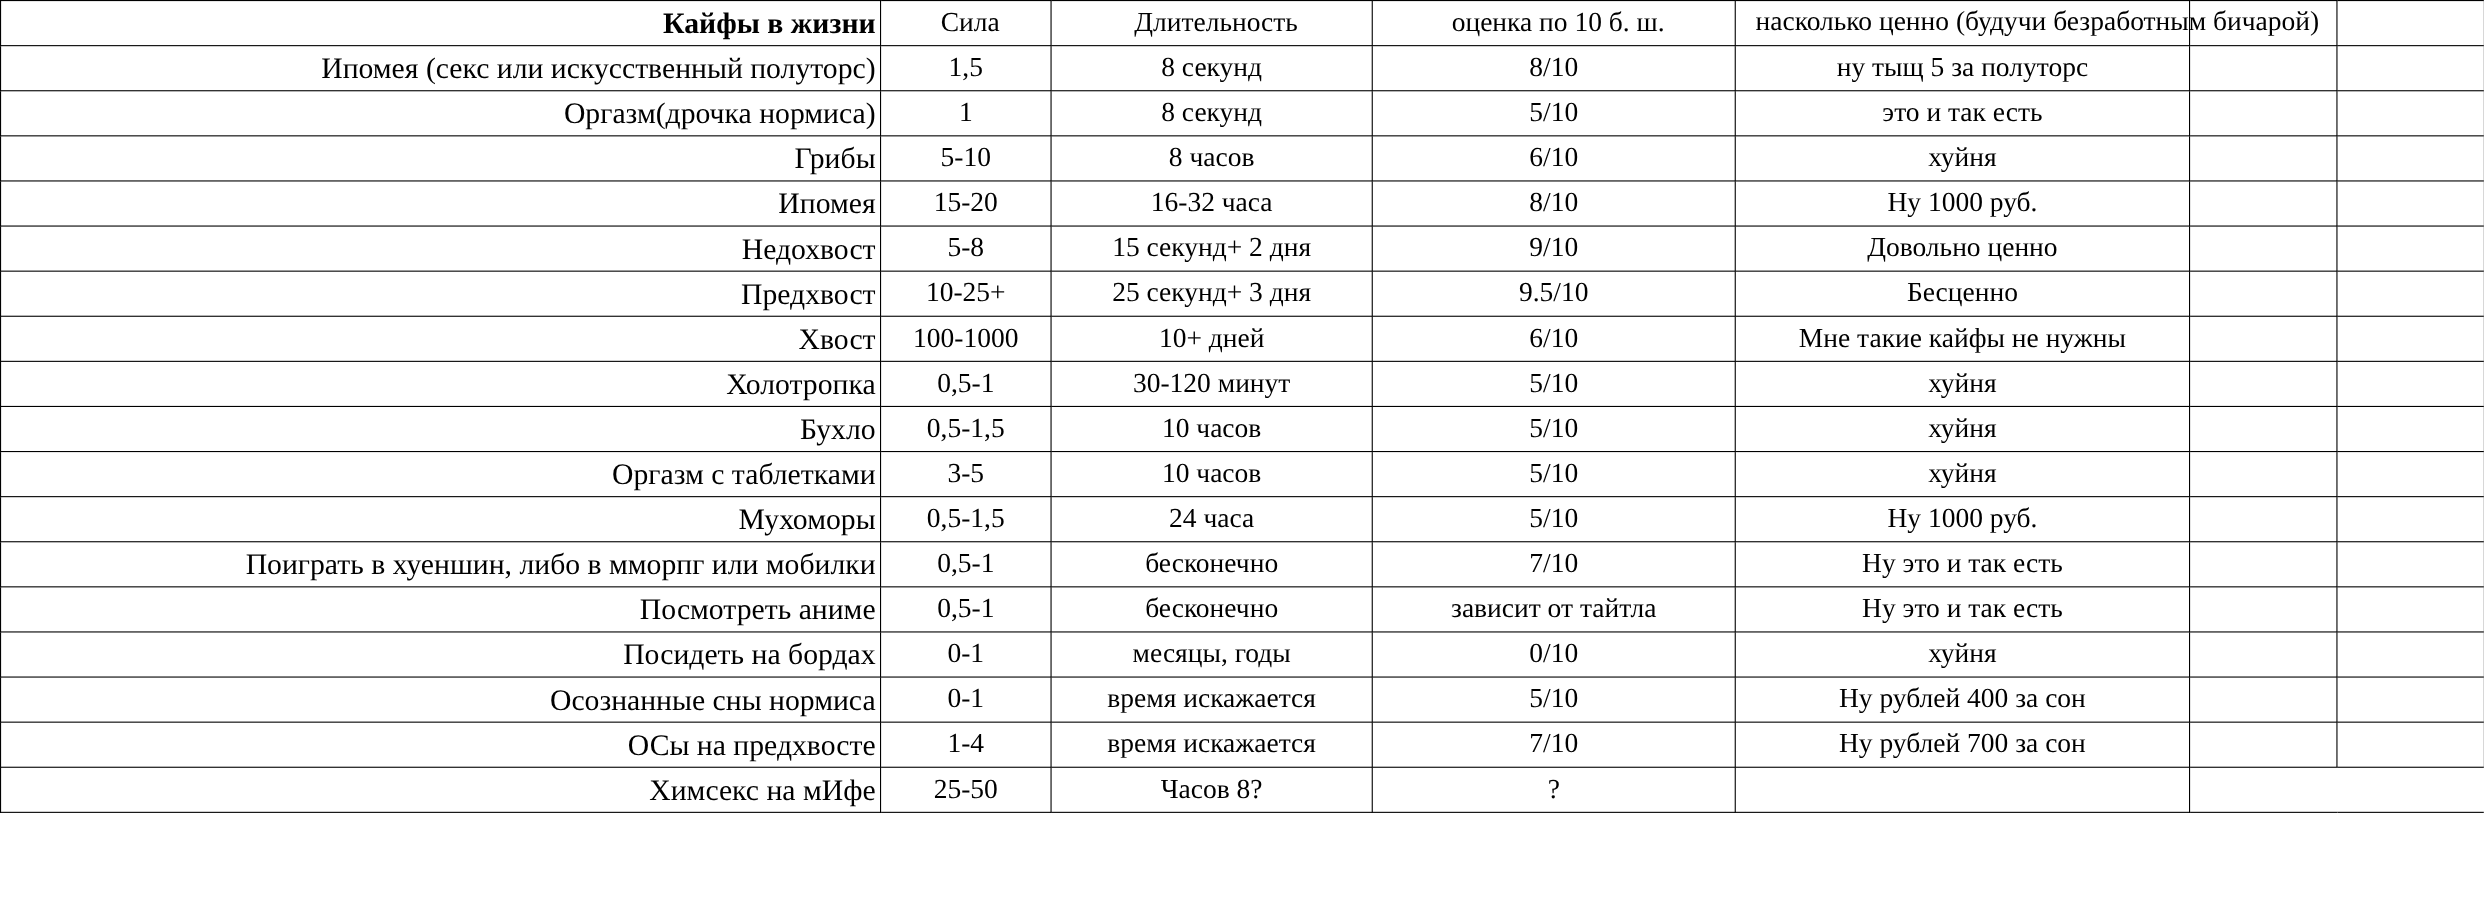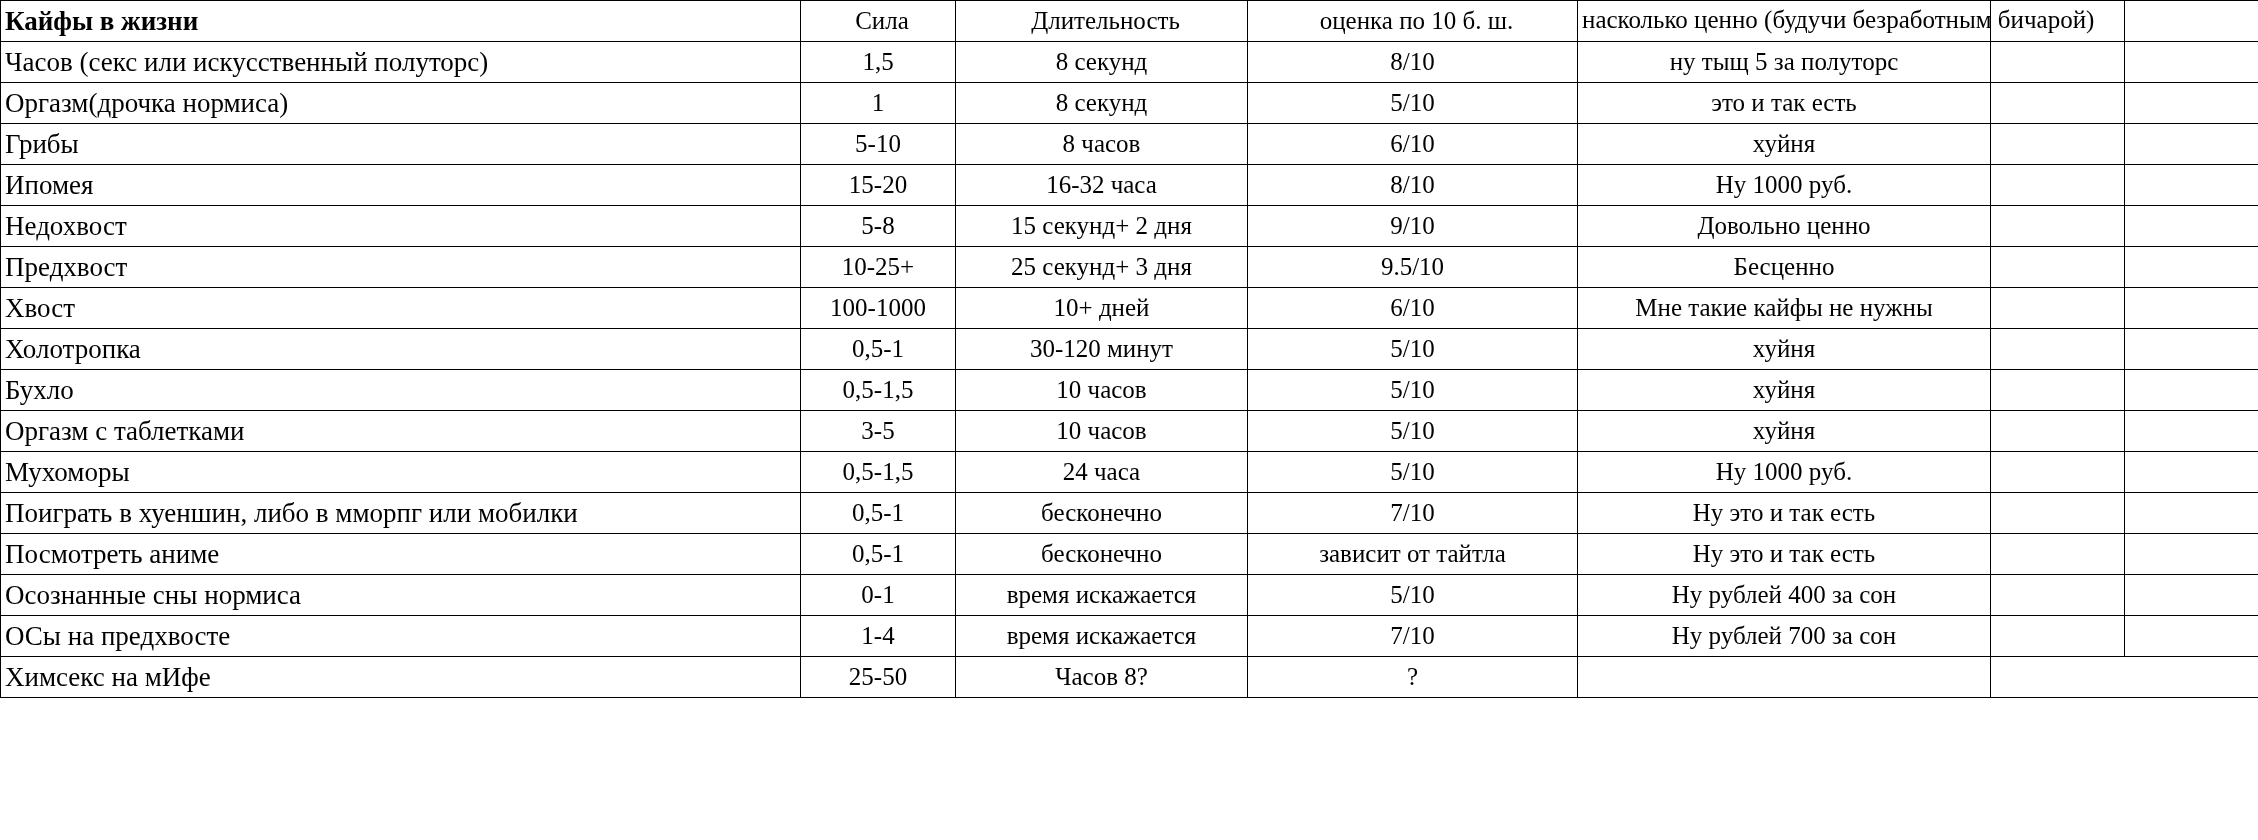--- a/index.html
+++ b/index.html
@@ -35,21 +35,21 @@
   table.grid col.c6 { width: 134px; }
   table.grid td {
     border: 1px solid #000000;
     height: 40px;
     line-height: 38px;
     padding: 0 4px;
     white-space: nowrap;
     overflow: visible;
   }
   td.label {
-    text-align: left;
+    text-align: right;
     font-size: 27px;
   }
   td.num, td.mid {
     text-align: center;
     font-size: 25px;
   }
   td.bold {
     font-weight: normal;
   }
   tr.header td.label {
@@ -70,21 +70,21 @@
   tr.last td.filler {
     border-left: 1px solid #ffffff;
     border-right: 1px solid #ffffff;
   }
   td.overflow-text {
     overflow: visible;
     position: relative;
   }
   .spill {
     position: absolute;
-    left: 4px;
+    left: 18px;
     top: 0;
     white-space: nowrap;
   }
 </style>
 </head>
 <body>
 
 <div class="sheet">
   <table class="grid">
     <colgroup>
@@ -102,21 +102,21 @@
           <td class="mid">Сила</td>
           <td class="mid">Длительность</td>
           <td class="mid">оценка по 10 б. ш.</td>
           <td class="mid overflow-text">
             <span class="spill">насколько ценно (будучи безработным бичарой)</span>
           </td>
           <td class="filler"></td>
           <td class="filler"></td>
         </tr>
         <tr>
-          <td class="label">Часов (секс или искусственный полуторс)</td>
+          <td class="label">Ипомея (секс или искусственный полуторс)</td>
           <td class="num">1,5</td>
           <td class="mid">8 секунд</td>
           <td class="mid">8/10</td>
           <td class="mid">ну тыщ 5 за полуторс</td>
           <td class="filler"></td>
           <td class="filler"></td>
         </tr>
         <tr>
           <td class="label bold">Оргазм(дрочка нормиса)</td>
           <td class="num">1</td>
@@ -215,20 +215,29 @@
           <td class="mid">Ну это и так есть</td>
           <td class="filler"></td>
           <td class="filler"></td>
         </tr>
         <tr>
           <td class="label">Посмотреть аниме</td>
           <td class="num">0,5-1</td>
           <td class="mid">бесконечно</td>
           <td class="mid">зависит от тайтла</td>
           <td class="mid">Ну это и так есть</td>
+          <td class="filler"></td>
+          <td class="filler"></td>
+        </tr>
+        <tr>
+          <td class="label bold">Посидеть на бордах</td>
+          <td class="num">0-1</td>
+          <td class="mid">месяцы, годы</td>
+          <td class="mid">0/10</td>
+          <td class="mid">хуйня</td>
           <td class="filler"></td>
           <td class="filler"></td>
         </tr>
         <tr>
           <td class="label">Осознанные сны нормиса</td>
           <td class="num">0-1</td>
           <td class="mid">время искажается</td>
           <td class="mid">5/10</td>
           <td class="mid">Ну рублей 400 за сон</td>
           <td class="filler"></td>

